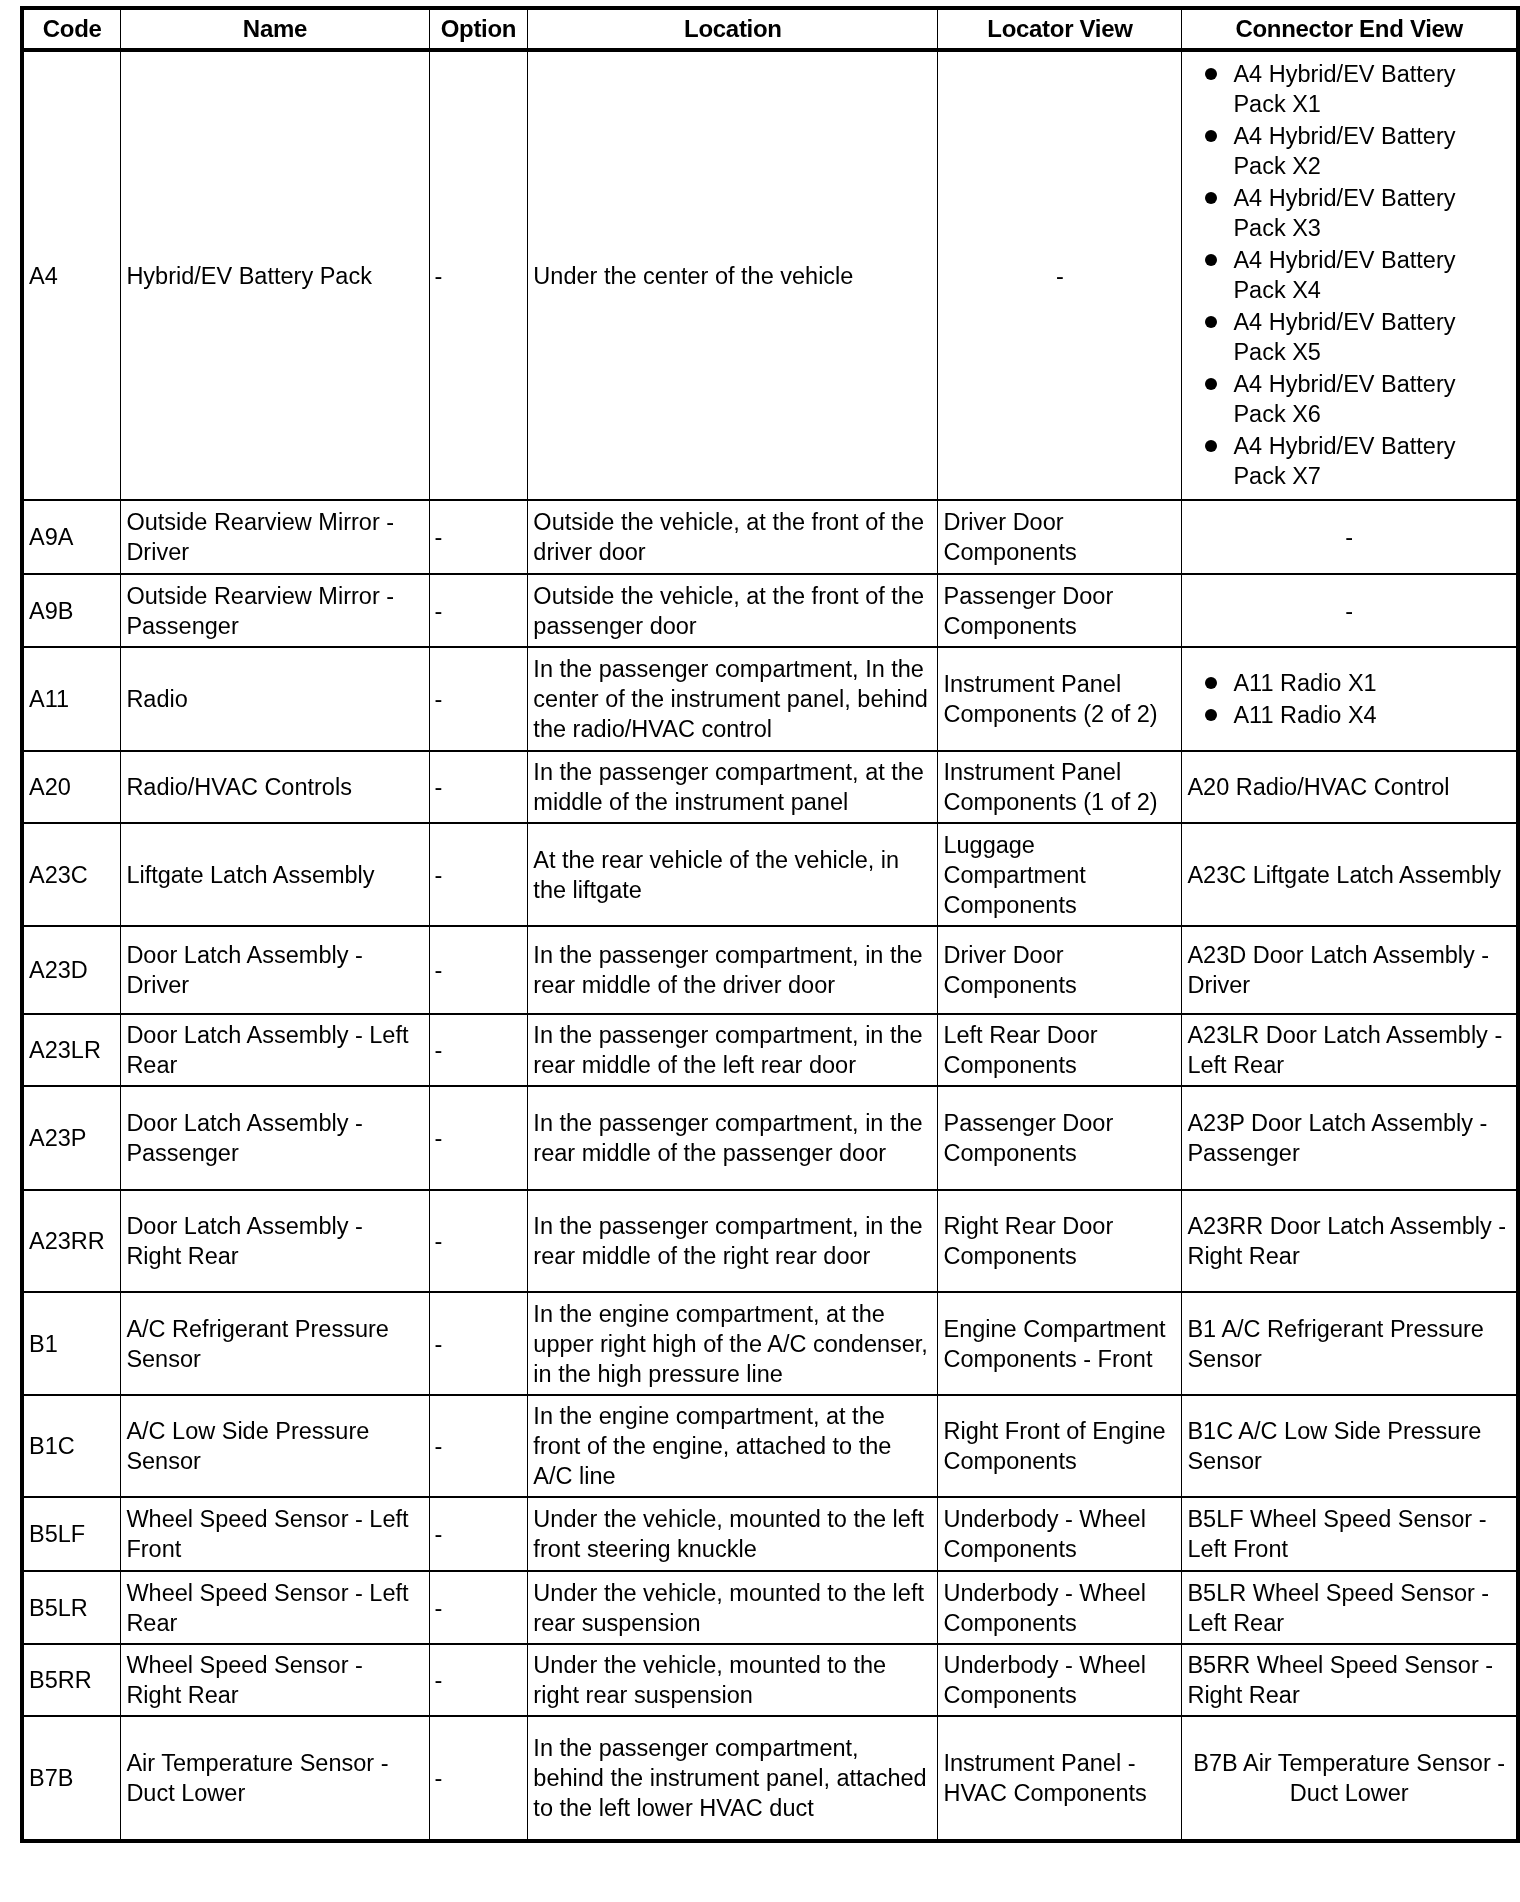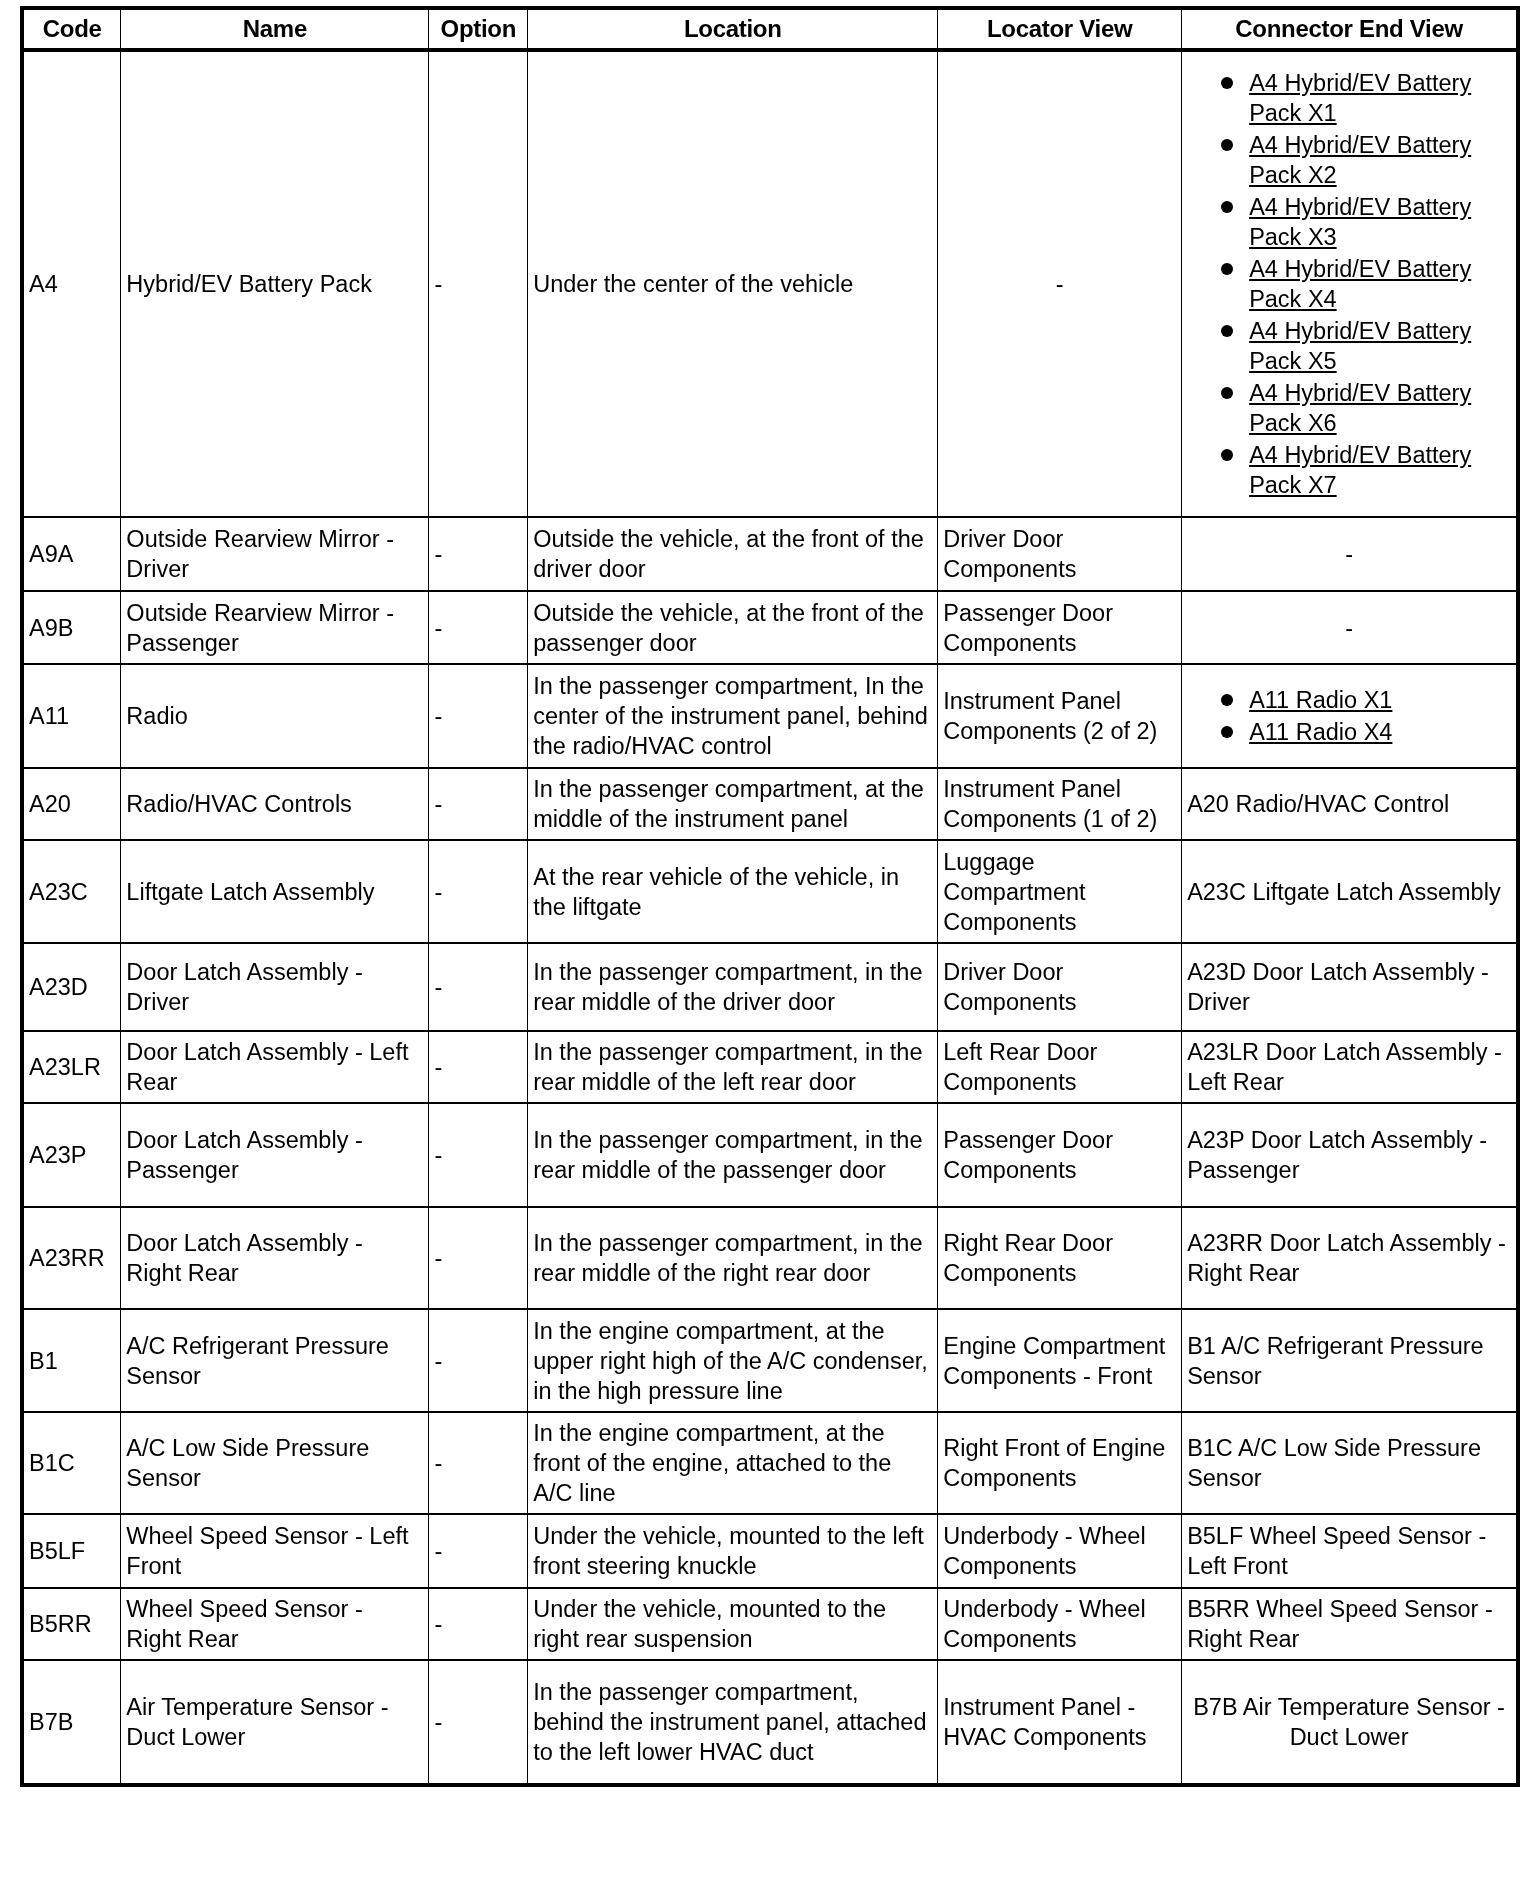--- a/index.html
+++ b/index.html
@@ -29,21 +29,21 @@
     font-weight: bold;
     text-align: center;
     border-bottom: 4px solid #000;
     font-size: 24px;
     letter-spacing: -0.3px;
   }
   #tbl td.code, #tbl td.opt { }
   #tbl td.name, #tbl td.loc, #tbl td.locv, #tbl td.conn { text-align: left; }
   #tbl td.conn.center { text-align: center; }
   #tbl tr.body td { border-bottom: 2.5px solid #000; }
-  ul.bullets { list-style: none; margin: 16px; padding: 0 0 0 16px; text-decoration: underline; }
+  ul.bullets { list-style: none; margin: 0; padding: 0 0 0 16px; }
   ul.bullets li { position: relative; padding-left: 30px; margin: 1px 0 2px 0; }
   ul.bullets li .dot {
     position: absolute; left: 2px; top: 9px; width: 12px; height: 12px;
     border-radius: 50%; background: #000;
   }
 </style>
 </head>
 <body>
 
 <table id="tbl">
@@ -178,20 +178,28 @@
         <td class="conn">B1C A/C Low Side Pressure Sensor</td>
       </tr>
       <tr class="body" style="height: 74px;">
         <td class="code">B5LF</td>
         <td class="name">Wheel Speed Sensor - Left Front</td>
         <td class="opt">-</td>
         <td class="loc">Under the vehicle, mounted to the left front steering knuckle</td>
         <td class="locv">Underbody - Wheel Components</td>
         <td class="conn">B5LF Wheel Speed Sensor - Left Front</td>
       </tr>
+      <tr class="body" style="height: 73px;">
+        <td class="code">B5LR</td>
+        <td class="name">Wheel Speed Sensor - Left Rear</td>
+        <td class="opt">-</td>
+        <td class="loc">Under the vehicle, mounted to the left rear suspension</td>
+        <td class="locv">Underbody - Wheel Components</td>
+        <td class="conn">B5LR Wheel Speed Sensor - Left Rear</td>
+      </tr>
       <tr class="body" style="height: 72px;">
         <td class="code">B5RR</td>
         <td class="name">Wheel Speed Sensor - Right Rear</td>
         <td class="opt">-</td>
         <td class="loc">Under the vehicle, mounted to the right rear suspension</td>
         <td class="locv">Underbody - Wheel Components</td>
         <td class="conn">B5RR Wheel Speed Sensor - Right Rear</td>
       </tr>
       <tr class="body" style="height: 125px;">
         <td class="code">B7B</td>

